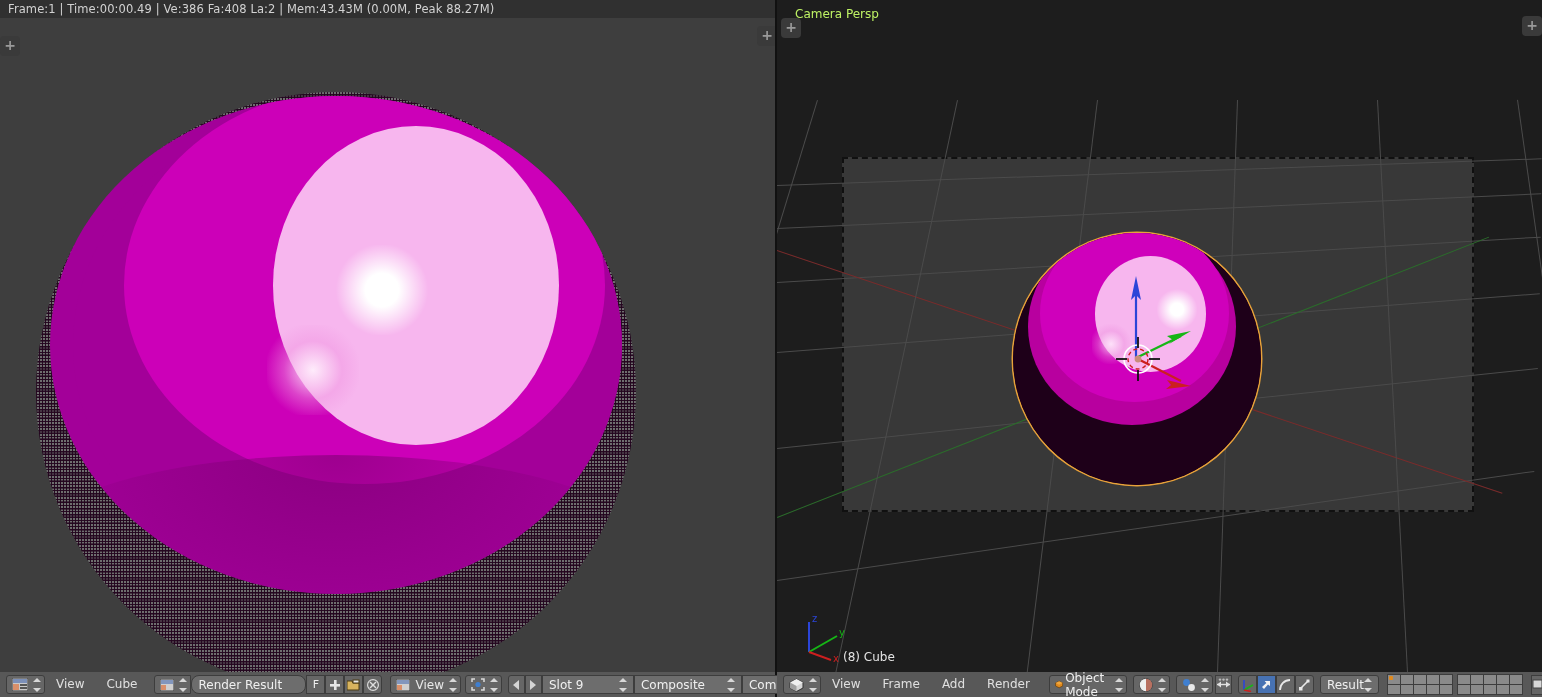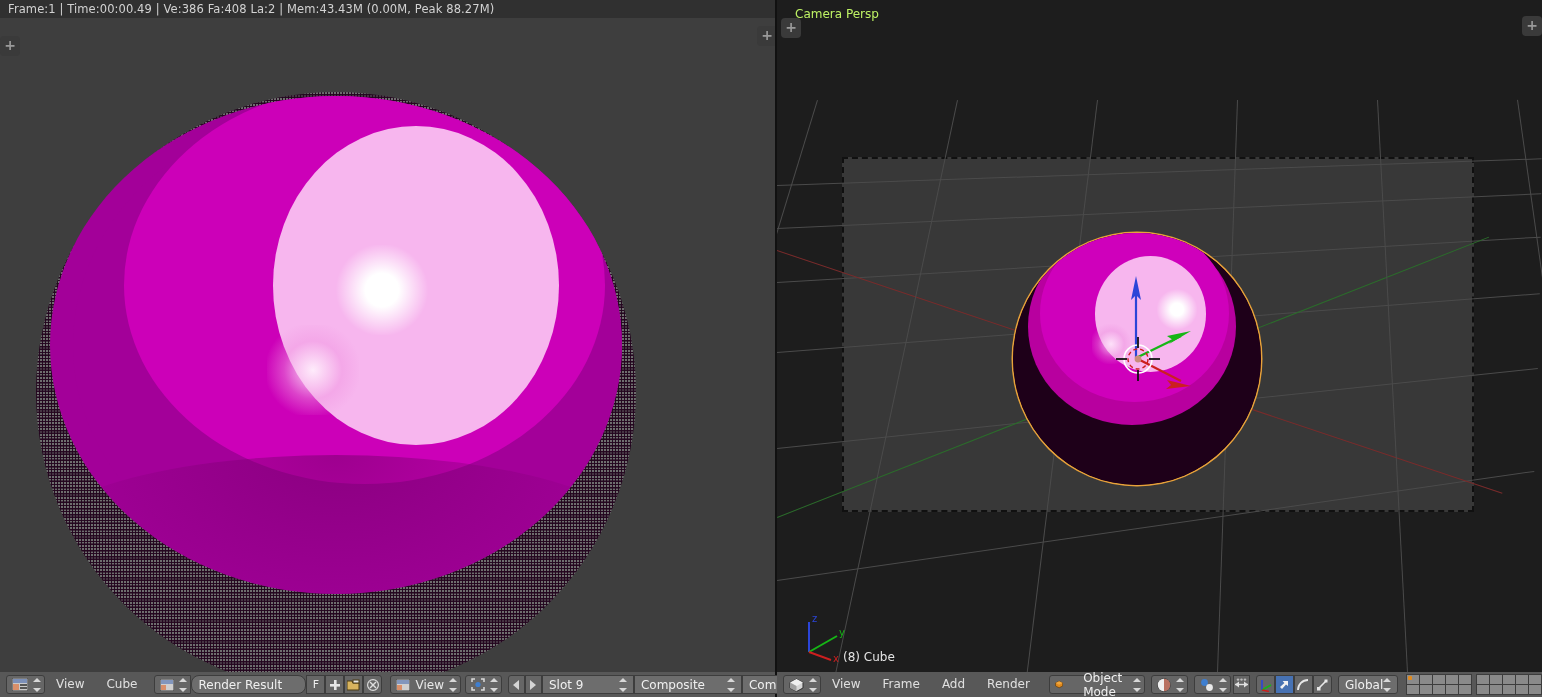--- a/index.html
+++ b/index.html
@@ -342,21 +342,21 @@
           <i class="dn"></i>
         </span>
     </div>
 
     <div class="menu-text">View</div>
     <div class="menu-text">Frame</div>
     <div class="menu-text">Add</div>
     <div class="menu-text">Render</div>
 
     <div class="dd" style="margin-left:8px; width:132px; justify-content:space-between;">
-      <span style="display:flex; align-items:center; gap:20px;">
+      <span style="display:flex; align-items:center; gap:2px;">
         <svg width="14" height="13" viewBox="0 0 14 13">
           <polygon points="7,1 13,4 13,9 7,12 1,9 1,4" fill="#e08a1e" stroke="#5b3500"></polygon>
           <polygon points="7,1 13,4 7,7 1,4" fill="#f0a63d"></polygon>
         </svg>
         <span>Object Mode</span>
       </span>
       <span class="spin">
           <i class="up"></i>
           <i class="dn"></i>
         </span>
@@ -417,21 +417,21 @@
       <div class="iconbtn" style="border-radius:0 3px 3px 0;">
         <svg width="14" height="14" viewBox="0 0 14 14">
           <rect x="2" y="9" width="3.5" height="3.5" fill="#e8e8e8"></rect>
           <line x1="4" y1="10" x2="11" y2="3" stroke="#e8e8e8" stroke-width="1.6"></line>
           <rect x="9.5" y="1.5" width="3" height="3" fill="#e8e8e8"></rect>
         </svg>
       </div>
     </div>
 
     <div class="field" style="width:92px; margin-left:4px; border-radius:3px; justify-content:space-between;">
-      <span>Global</span>
+      <span>Result</span>
       <span class="spin">
           <i class="up"></i>
           <i class="dn"></i>
         </span>
     </div>
 
     <div class="layers">
       <div class="lgrid">
         <div class="lcell on"></div>
         <div class="lcell"></div>

